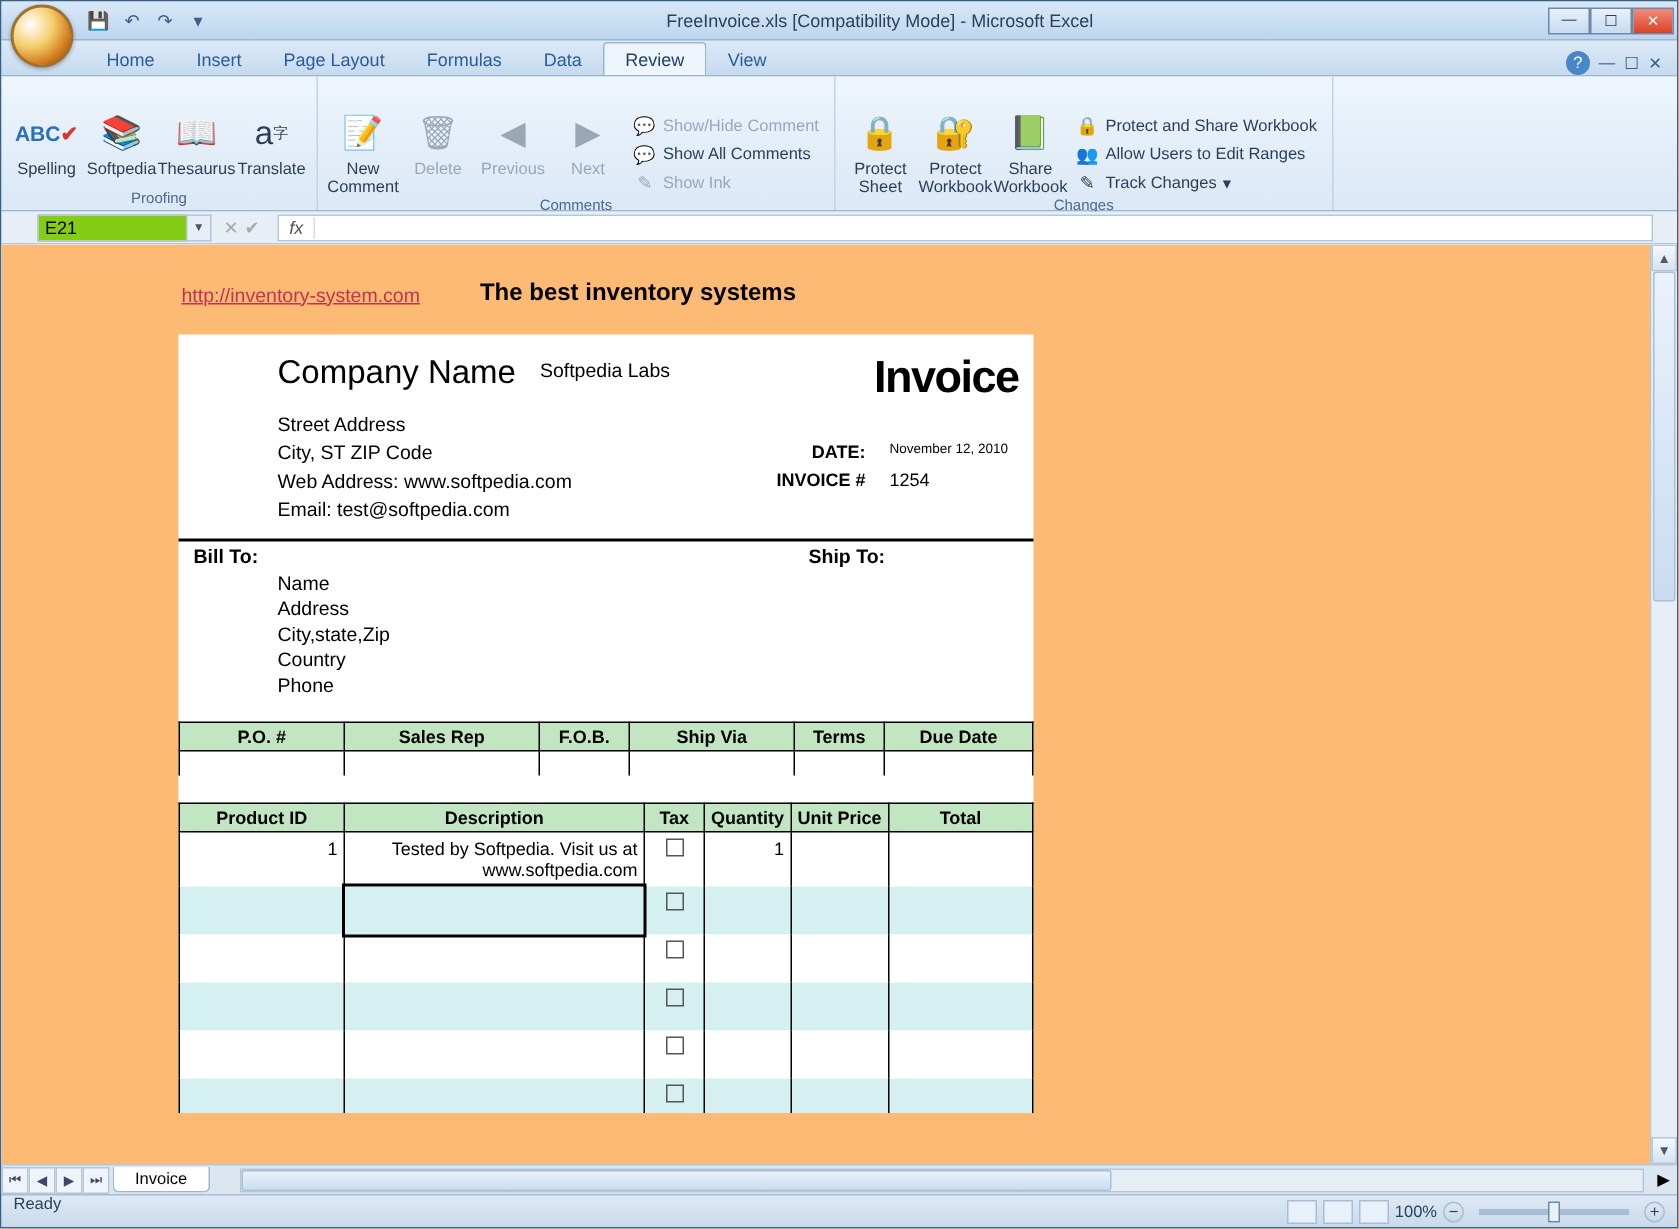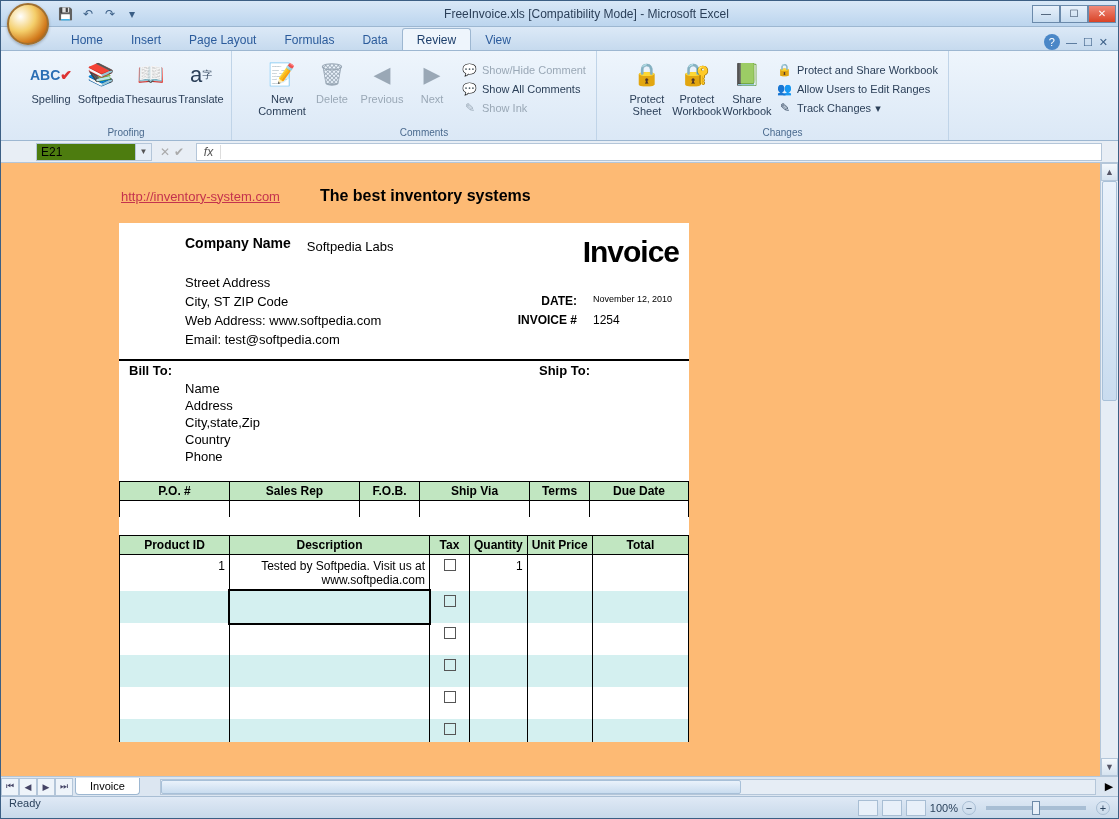--- a/index.html
+++ b/index.html
@@ -12,44 +12,44 @@
 .title-text { flex: 1; text-align: center; font-size: 12px; }
 .win-controls { display: flex; gap: 0; margin-right: 2px; }
 .win-btn { width: 28px; height: 18px; border: 1px solid #6b8aab; background: linear-gradient(#e8f1fb,#c6dbef); display: flex; align-items: center; justify-content: center; font-size: 10px; cursor: pointer; }
 .win-btn.close { background: linear-gradient(#f08b7a,#d94326); color: #fff; }
 .tabs-row { height: 24px; background: linear-gradient(#dce9f7,#c6daee); display: flex; align-items: flex-end; padding-left: 56px; font-size: 12px; border-bottom: 1px solid #9db7d1; }
 .tab { padding: 4px 14px 3px; color: #2b5b9b; cursor: pointer; }
 .tab.active { background: #eef5fc; border: 1px solid #9db7d1; border-bottom: none; border-radius: 3px 3px 0 0; color: #1d3f6b; }
 .tabs-right { margin-left: auto; display: flex; gap: 6px; padding-right: 10px; align-items: center; }
 .help-icon { width: 16px; height: 16px; border-radius: 50%; background: #4a87c7; color: #fff; font-size: 11px; display: flex; align-items: center; justify-content: center; }
 .ribbon { height: 90px; background: linear-gradient(#eef5fc,#dbe8f6); display: flex; border-bottom: 1px solid #9db7d1; font-size: 11px; }
-.group { display: flex; flex-direction: column; border-right: 1px solid #c0d4e8; padding: 6px 6px 0; margin-left: 20px; }
+.group { display: flex; flex-direction: column; border-right: 1px solid #c0d4e8; padding: 20px 6px 0; }
 .group-body { flex: 1; display: flex; align-items: flex-start; gap: 2px; }
 .group-label { text-align: center; color: #4a6a8e; font-size: 10px; padding: 1px 0 2px; }
 .big-btn { display: flex; flex-direction: column; align-items: center; width: 48px; padding: 2px 2px 0; cursor: pointer; color: #2b3f58; }
 .big-btn.disabled { color: #9aa8b6; cursor: default; }
 .big-btn .ic { width: 32px; height: 32px; display: flex; align-items: center; justify-content: center; font-size: 22px; }
 .big-btn .lbl { text-align: center; line-height: 12px; margin-top: 2px; }
 .small-btn-col { display: flex; flex-direction: column; gap: 1px; padding-top: 4px; }
 .small-btn { display: flex; align-items: center; gap: 4px; padding: 1px 4px; cursor: pointer; color: #2b3f58; }
 .small-btn .ic { width: 16px; height: 16px; display: inline-flex; align-items: center; justify-content: center; font-size: 12px; }
 .formula-row { height: 22px; background: #e8eef5; display: flex; align-items: center; border-bottom: 1px solid #b4c6d9; font-size: 12px; }
-.name-box { width: 100px; margin-left: 35px; background: #4d7c0f; border: 1px solid #b4c6d9; height: 18px; padding: 0 4px; display: flex; align-items: center; }
+.name-box { width: 100px; margin-left: 24px; background: #84cc16; border: 1px solid #b4c6d9; height: 18px; padding: 0 4px; display: flex; align-items: center; }
 .name-drop { width: 16px; height: 18px; border: 1px solid #b4c6d9; border-left: none; background: #e6eef7; display: flex; align-items: center; justify-content: center; font-size: 8px; color: #555; }
 .fx-box { flex: 1; background: #fff; border: 1px solid #b4c6d9; height: 18px; margin-left: 4px; margin-right: 16px; display: flex; align-items: center; }
 .fx-lbl { width: 24px; text-align: center; font-style: italic; color: #555; border-right: 1px solid #ddd; }
 .sheet-area { flex: 1; display: flex; background: #fff; overflow: hidden; position: relative; }
 .sheet-body { flex: 1; background: #fdba74; overflow: hidden; position: relative; }
 .invoice-wrap { position: absolute; left: 0; top: 0; right: 0; padding: 24px 0 0 0; }
 .topbar { display: flex; align-items: center; gap: 40px; padding-left: 120px; margin-bottom: 18px; }
 .topbar a { color: #c4334e; font-size: 13px; text-decoration: underline; }
 .topbar .tag { font-weight: bold; font-size: 16px; color: #000; }
 .paper { background: #fff; margin-left: 118px; width: 570px; padding: 0; }
 .hdr-row { display: flex; padding: 12px 10px 4px 66px; align-items: flex-start; }
-.company { font-weight: bold; font-size: 14px; }
+.company { font-weight: normal; font-size: 22px; }
 .softp { margin-left: 16px; font-size: 13px; padding-top: 4px; }
 .inv-title { margin-left: auto; font-family: Arial Black, Arial; font-weight: 900; font-size: 30px; letter-spacing: -1px; }
 .addr { padding: 2px 10px 2px 66px; font-size: 13px; color: #000; }
 .meta { display: flex; padding: 2px 16px 2px 66px; }
 .meta-l { flex: 1; font-size: 13px; }
 .meta-r { display: flex; gap: 16px; font-size: 12px; }
 .meta-r .k { font-weight: bold; text-align: right; }
 .meta-r .v { width: 80px; }
 .billship { display: flex; border-top: 2px solid #000; margin-top: 10px; padding: 2px 10px 2px 10px; font-size: 13px; font-weight: bold; }
 .billship > div:first-child { width: 410px; }

